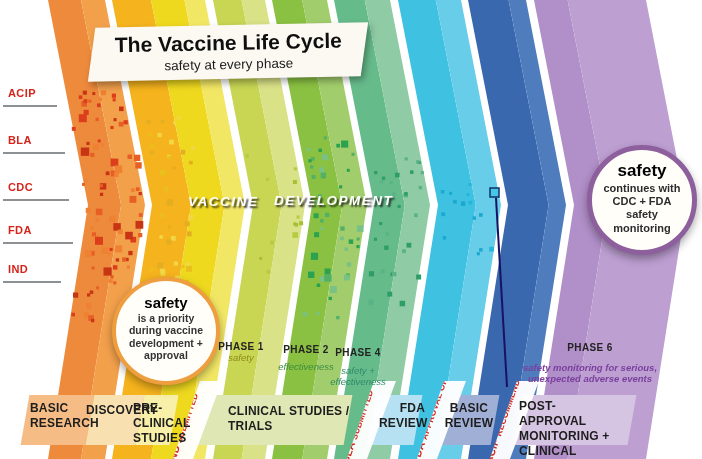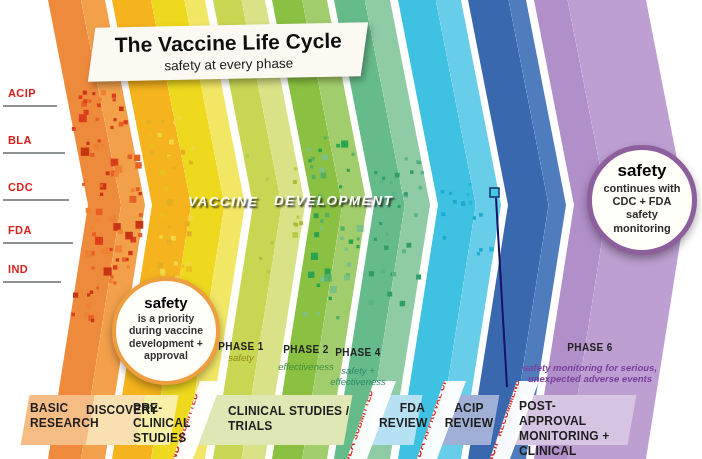--- a/index.html
+++ b/index.html
@@ -392,21 +392,21 @@
   <div class="tseg s3" style="background: rgb(223, 232, 180);"></div>
   <div class="tseg s4" style="background: rgb(181, 225, 242);"></div>
   <div class="tseg s5" style="background: rgb(159, 175, 214);"></div>
   <div class="tseg s6" style="background: rgb(214, 196, 227);"></div>
 
   <div class="tlabel t0">BASIC RESEARCH</div>
   <div class="tlabel t1">DISCOVERY</div>
   <div class="tlabel t3">CLINICAL STUDIES / TRIALS</div>
   <div class="tlabel t2">PRE-CLINICAL STUDIES</div>
   <div class="tlabel t4">FDA REVIEW</div>
-  <div class="tlabel t5">ACIP REVIEW</div>
+  <div class="tlabel t5">BASIC REVIEW</div>
   <div class="tlabel t6">POST-APPROVAL MONITORING + CLINICAL</div>
 
   <div class="ms b0">
     <span class="ms-text" style="color: rgb(214, 36, 28);">
       <b>IND</b><span>SUBMITTED</span>
     </span>
   </div>
   <div class="ms b1">
     <span class="ms-text" style="color: rgb(214, 36, 28);">
       <b>BLA</b><span>SUBMITTED</span>

